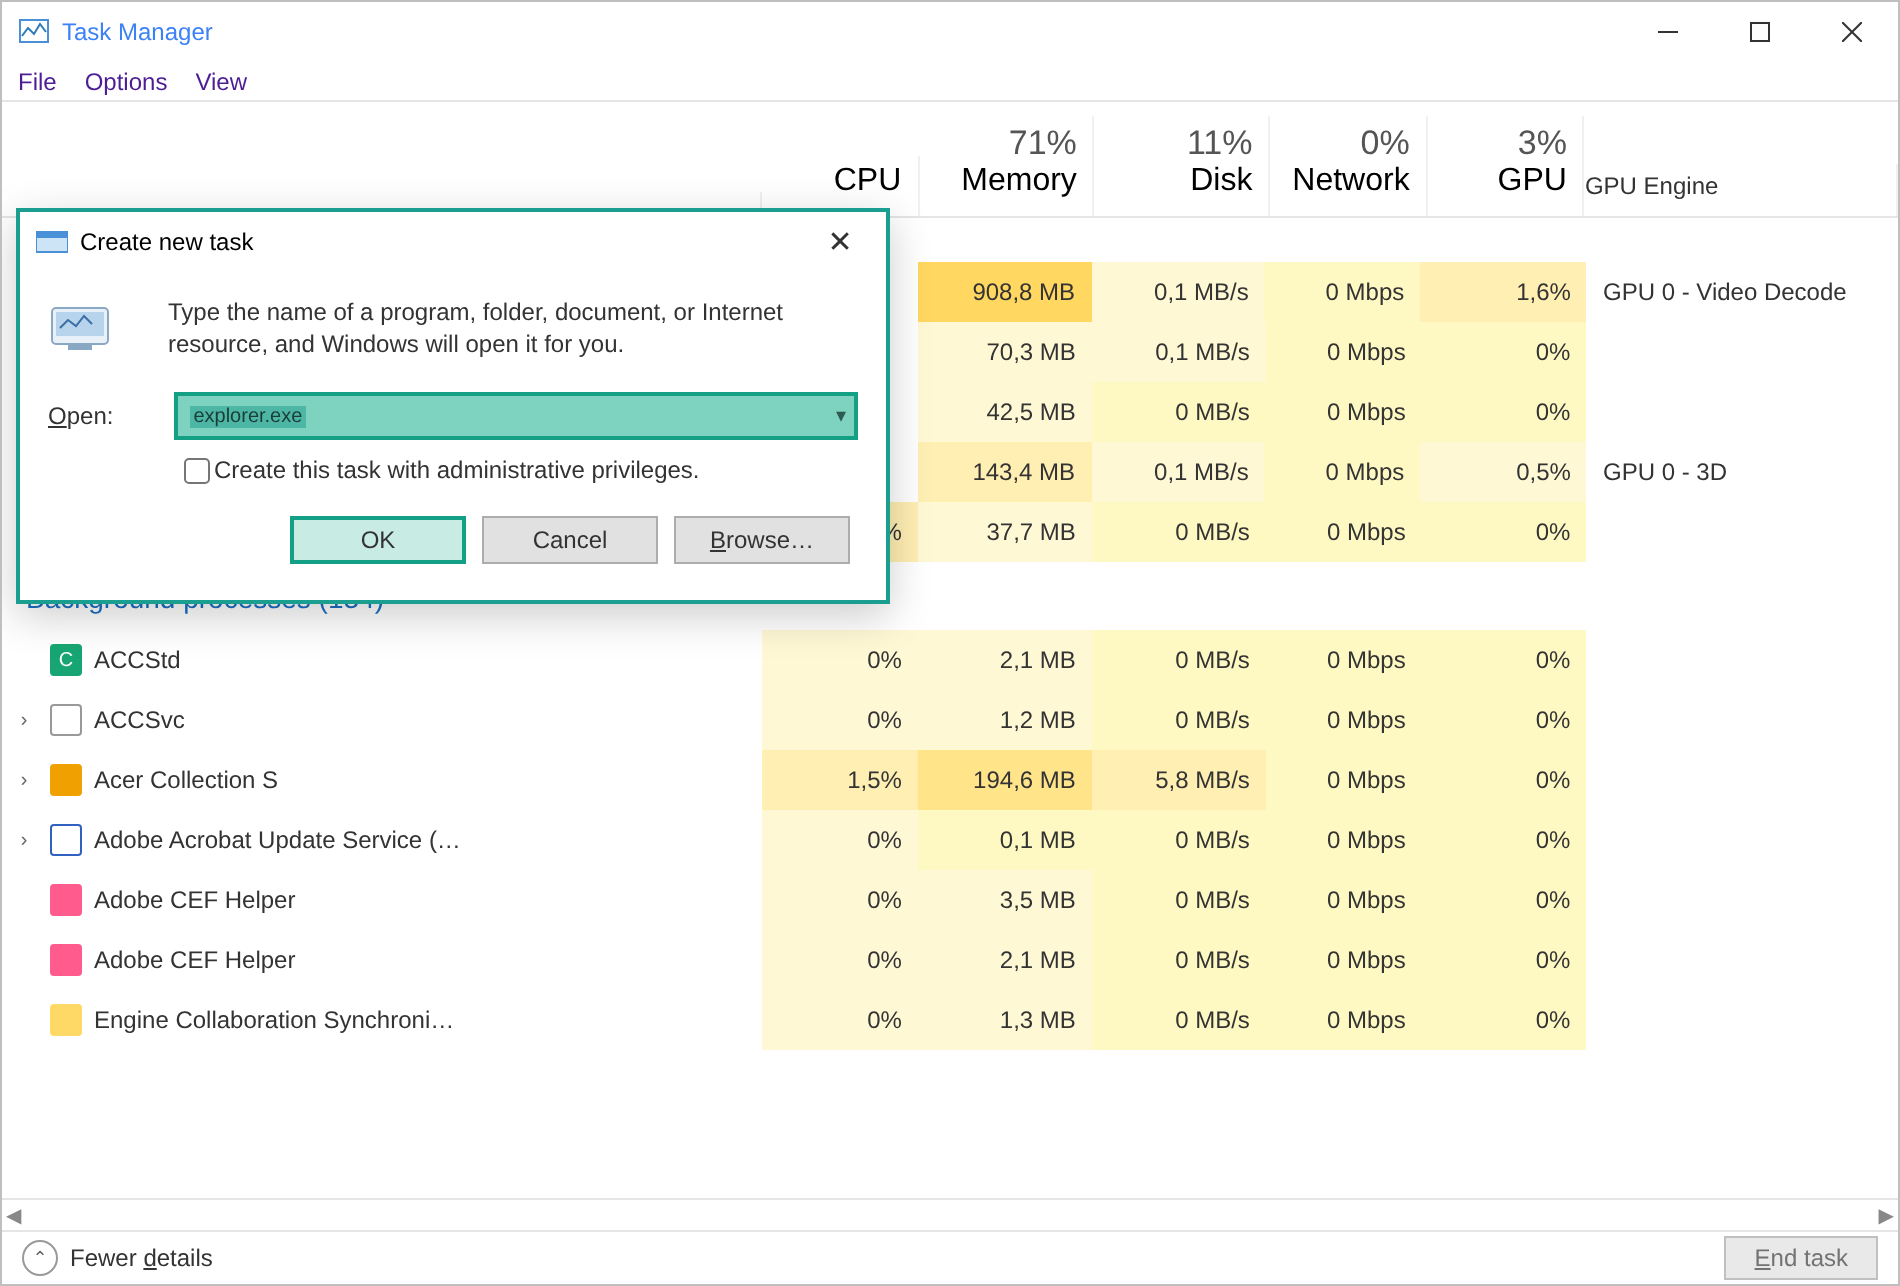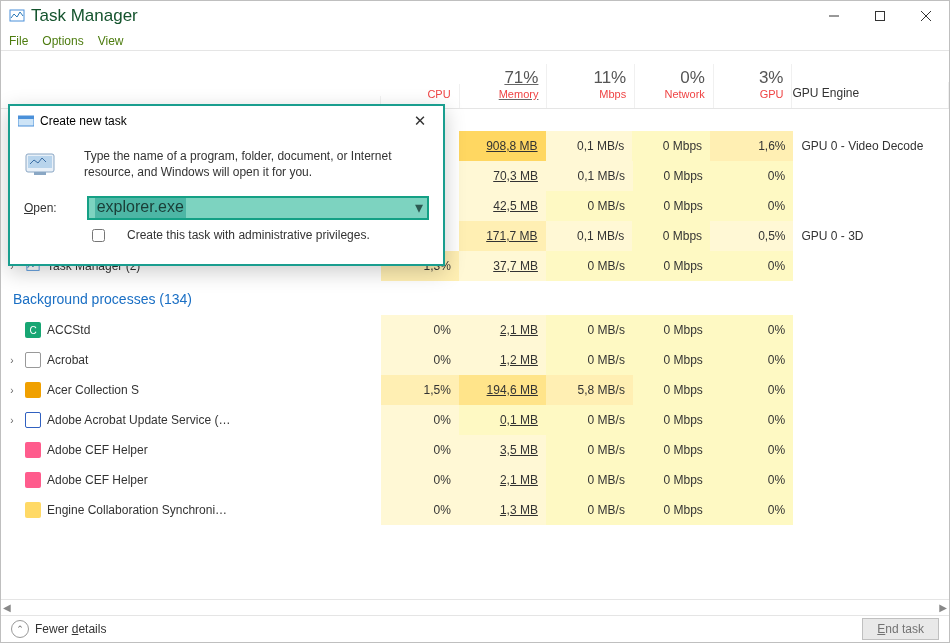--- a/index.html
+++ b/index.html
@@ -1,40 +1,40 @@
 <!DOCTYPE html>
 <html><head>
 <meta charset="utf-8">
 <style>
 * { box-sizing: border-box; margin: 0; padding: 0; font-family: "Segoe UI", Tahoma, sans-serif; }
 body { background: #fff; width: 950px; height: 643px; overflow: hidden; position: relative; border: 1px solid #bfbfbf; }
 
 
 .titlebar { height: 30px; display: flex; align-items: center; padding-left: 8px; border-bottom: 0; }
 .titlebar .app-icon { width: 16px; height: 16px; margin-right: 6px; }
-.titlebar .title { font-size: 17px; color: #14532d; flex: 1; }
+.titlebar .title { font-size: 12px; color: #3b82f6; flex: 1; }
 .win-controls { display: flex; height: 100%; }
 .win-btn { width: 46px; display: flex; align-items: center; justify-content: center; color: #666; font-size: 14px; }
 .win-btn svg { width: 10px; height: 10px; }
 
 
-.menubar { height: 20px; display: flex; align-items: center; padding-left: 8px; font-size: 12px; color: #4d7c0f; gap: 14px; border-bottom: 1px solid #e5e5e5; }
+.menubar { height: 20px; display: flex; align-items: center; padding-left: 8px; font-size: 12px; color: #4c1d95; gap: 14px; border-bottom: 1px solid #e5e5e5; }
 .menubar span { cursor: default; }
 
 
 .main { position: relative; height: calc(100% - 30px - 20px - 27px - 16px); }
 
 
 .header-row { display: flex; height: 58px; border-bottom: 1px solid #e5e5e5; align-items: flex-end; font-size: 12px; color: #666; }
 .header-row .col { text-align: right; padding: 4px 8px 8px 0; border-right: 1px solid #f0f0f0; }
 .header-row .big { font-size: 17px; color: #555; line-height: 1.2; }
-.header-row .lbl { color: #ef4444; font-size: 11px; }
+.header-row .lbl { color: #000000; font-size: 16px; }
 .col-name { flex: 1; min-width: 380px; text-align: left !important; padding-left: 8px; align-self: flex-end; padding-bottom: 8px; }
 .col-cpu { width: 85px; }
-.col-mem { width: 95px; text-decoration: underline; }
+.col-mem { width: 95px; }
 .col-disk { width: 95px; }
 .col-net { width: 85px; }
 .col-gpu { width: 85px; padding-left: 48px; }
 .col-engine { width: 170px; text-align: left !important; padding-left: 8px; }
 
 .process-list { overflow-y: scroll; overflow-x: hidden; height: calc(100% - 58px); }
 .row { display: flex; height: 30px; align-items: center; font-size: 12px; color: #333; }
 .row .cell { padding-right: 8px; text-align: right; height: 100%; display: flex; align-items: center; justify-content: flex-end; }
 .row .cell-name { flex: 1; min-width: 380px; text-align: left; justify-content: flex-start; padding-left: 4px; gap: 6px; }
 .row .cell-engine { width: 170px; text-align: left; justify-content: flex-start; padding-left: 8px; }
@@ -63,23 +63,23 @@
 .dlg-title { height: 30px; display: flex; align-items: center; padding: 0 8px; font-size: 12px; }
 .dlg-title .dlg-icon { width: 16px; height: 16px; margin-right: 6px; }
 .dlg-title .dlg-label { flex: 1; }
 .dlg-close { width: 30px; text-align: center; font-size: 15px; color: #333; }
 .dlg-body { padding: 12px 14px 6px 14px; font-size: 12px; color: #333; }
 .dlg-row1 { display: flex; gap: 24px; margin-bottom: 16px; }
 .run-icon { width: 36px; height: 30px; flex-shrink: 0; }
 .dlg-desc { font-size: 12px; line-height: 1.35; max-width: 320px; }
 .dlg-row2 { display: flex; align-items: center; gap: 30px; margin-bottom: 8px; }
 .dlg-open-lbl { font-size: 12px; }
-.dlg-combo { flex: 1; border: 2px solid #14a085; background: #7dd3c0; height: 24px; display: flex; justify-content: space-between; padding: 0 4px 0 6px; font-size: 16px; color: #2d5a52; }
+.dlg-combo { flex: 1; border: 2px solid #14a085; background: #7dd3c0; height: 24px; display: flex; align-items: center; justify-content: space-between; padding: 0 4px 0 6px; font-size: 10px; color: #2d5a52; }
 .dlg-combo .sel { background: #4db6a5; color: #1a3d37; padding: 0 2px; }
-.dlg-check { margin-left: 68px; display: flex; align-items: center; gap: 22px; font-size: 12px; margin-bottom: 16px; }
+.dlg-check { margin-left: 68px; display: flex; align-items: center; gap: 2px; font-size: 12px; margin-bottom: 16px; }
 .dlg-check input { width: 13px; height: 13px; }
 .dlg-buttons { display: flex; gap: 8px; justify-content: flex-end; padding-right: 4px; margin-bottom: 12px; }
 .dlg-btn { width: 88px; height: 24px; border: 1px solid #adadad; background: #e1e1e1; font-size: 12px; display: flex; align-items: center; justify-content: center; }
 .dlg-btn.ok { border: 2px solid #14a085; background: #c8ece4; }
 
 .u { text-decoration: underline; }
 </style>
 </head>
 <body>
 
@@ -122,21 +122,21 @@
     <div class="col col-cpu">
       <div class="big"></div>
       <div class="lbl">CPU</div>
     </div>
     <div class="col col-mem">
       <div class="big">71%</div>
       <div class="lbl">Memory</div>
     </div>
     <div class="col col-disk">
       <div class="big">11%</div>
-      <div class="lbl">Mbps</div>
+      <div class="lbl">Disk</div>
     </div>
     <div class="col col-net">
       <div class="big">0%</div>
       <div class="lbl">Network</div>
     </div>
     <div class="col col-gpu">
       <div class="big">3%</div>
       <div class="lbl">GPU</div>
     </div>
     <div class="col col-engine">
@@ -169,21 +169,21 @@
         <div class="cell col-cpu "></div>
         <div class="cell col-mem h1">42,5 MB</div>
         <div class="cell col-disk h0">0 MB/s</div>
         <div class="cell col-net h0">0 Mbps</div>
         <div class="cell col-gpu h0">0%</div>
         <div class="cell cell-engine"></div>
       </div>
       <div class="row">
         <div class="cell cell-name"></div>
         <div class="cell col-cpu "></div>
-        <div class="cell col-mem h2">171,7 MB</div>
+        <div class="cell col-mem h2">143,4 MB</div>
         <div class="cell col-disk h1">0,1 MB/s</div>
         <div class="cell col-net h0">0 Mbps</div>
         <div class="cell col-gpu h1">0,5%</div>
         <div class="cell cell-engine">GPU 0 - 3D</div>
       </div>
       <div class="row">
         <div class="cell cell-name">
           <span class="expand">›</span>
           <span class="proc-icon" style="background: transparent;">
             <svg width="14" height="14" viewBox="0 0 16 16">
@@ -211,21 +211,21 @@
         <div class="cell col-mem h1">2,1 MB</div>
         <div class="cell col-disk h0">0 MB/s</div>
         <div class="cell col-net h0">0 Mbps</div>
         <div class="cell col-gpu h0">0%</div>
         <div class="cell cell-engine"></div>
       </div>
       <div class="row">
         <div class="cell cell-name">
           <span class="expand">›</span>
           <span class="proc-icon" style="background: rgb(255, 255, 255); border: 1px solid rgb(153, 153, 153);"></span>
-          <span>Acrobat</span>
+          <span>ACCSvc</span>
         </div>
         <div class="cell col-cpu h1">0%</div>
         <div class="cell col-mem h1">1,2 MB</div>
         <div class="cell col-disk h0">0 MB/s</div>
         <div class="cell col-net h0">0 Mbps</div>
         <div class="cell col-gpu h0">0%</div>
         <div class="cell cell-engine"></div>
       </div>
       <div class="row">
         <div class="cell cell-name">
@@ -317,20 +317,25 @@
         <span class="dlg-open-lbl"><span class="u">O</span>pen:</span>
         <div class="dlg-combo">
           <span class="sel">explorer.exe</span>
           <span style="color:#2d5a52">▾</span>
         </div>
       </div>
       <label class="dlg-check">
         <input type="checkbox" style="">
         <span>Create this task with administrative privileges.</span>
       </label>
+      <div class="dlg-buttons">
+        <div class="dlg-btn ok">OK</div>
+        <div class="dlg-btn">Cancel</div>
+        <div class="dlg-btn"><span class="u">B</span>rowse…</div>
+      </div>
     </div>
   </div>
 
 </div>
 
 <div class="scroll-h">
   <span>◀</span>
   <span>▶</span>
 </div>
 

